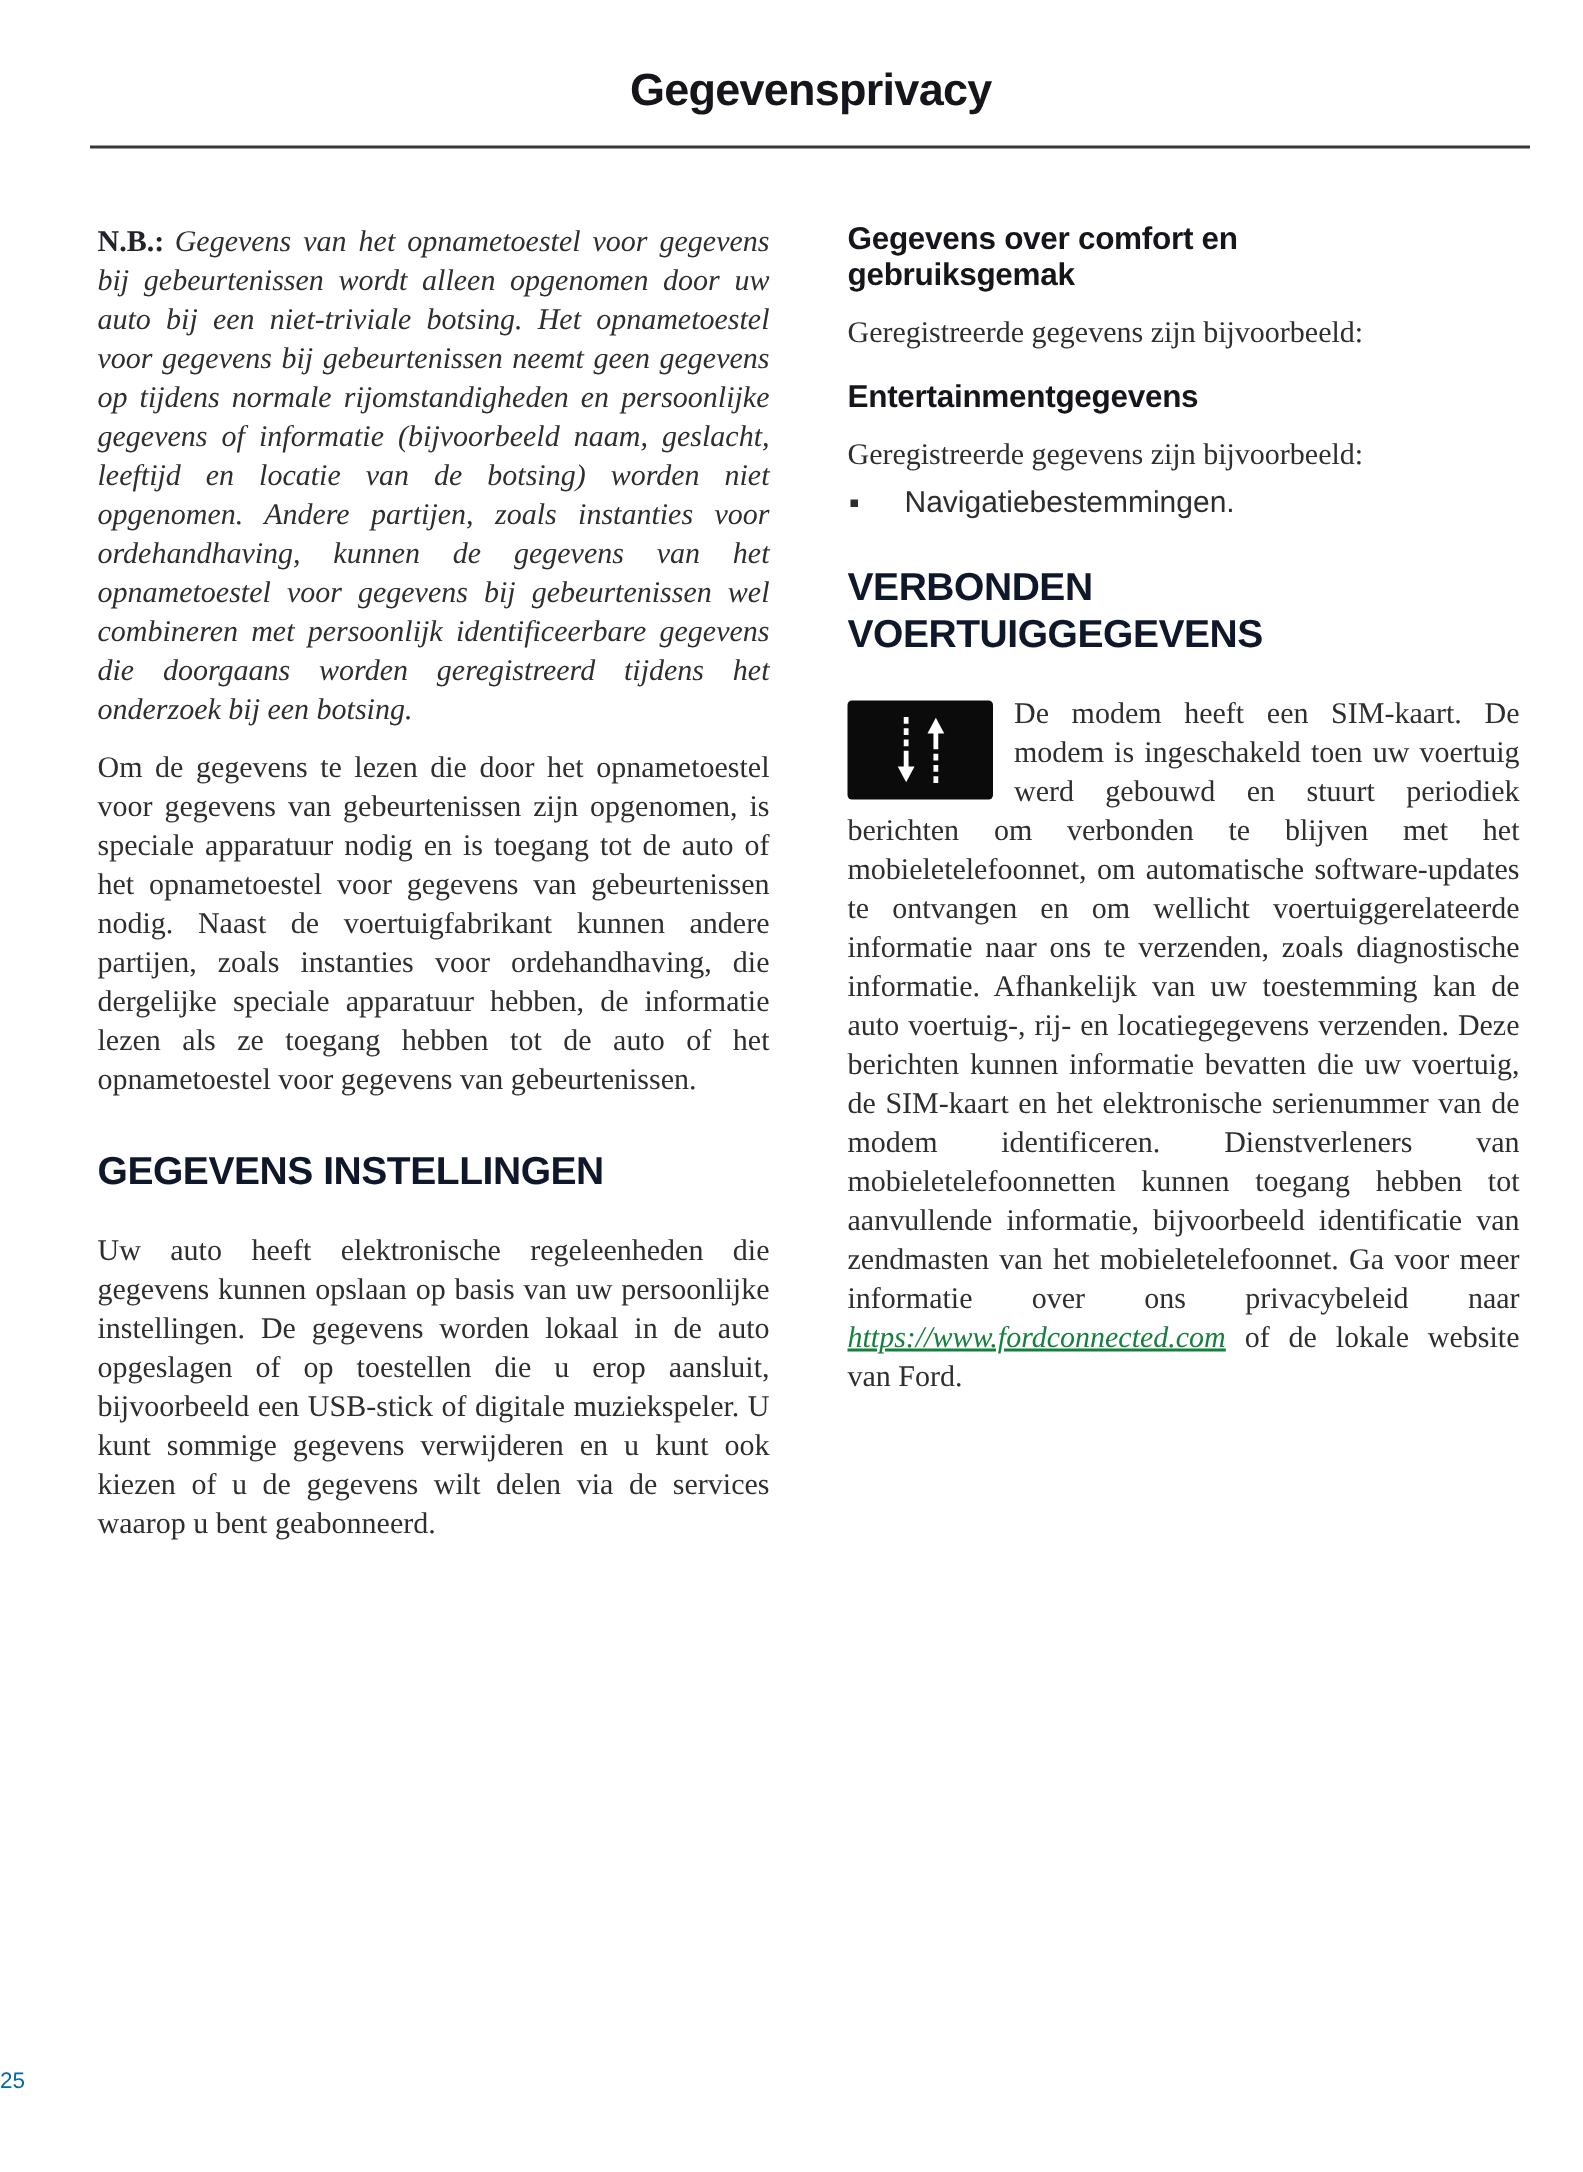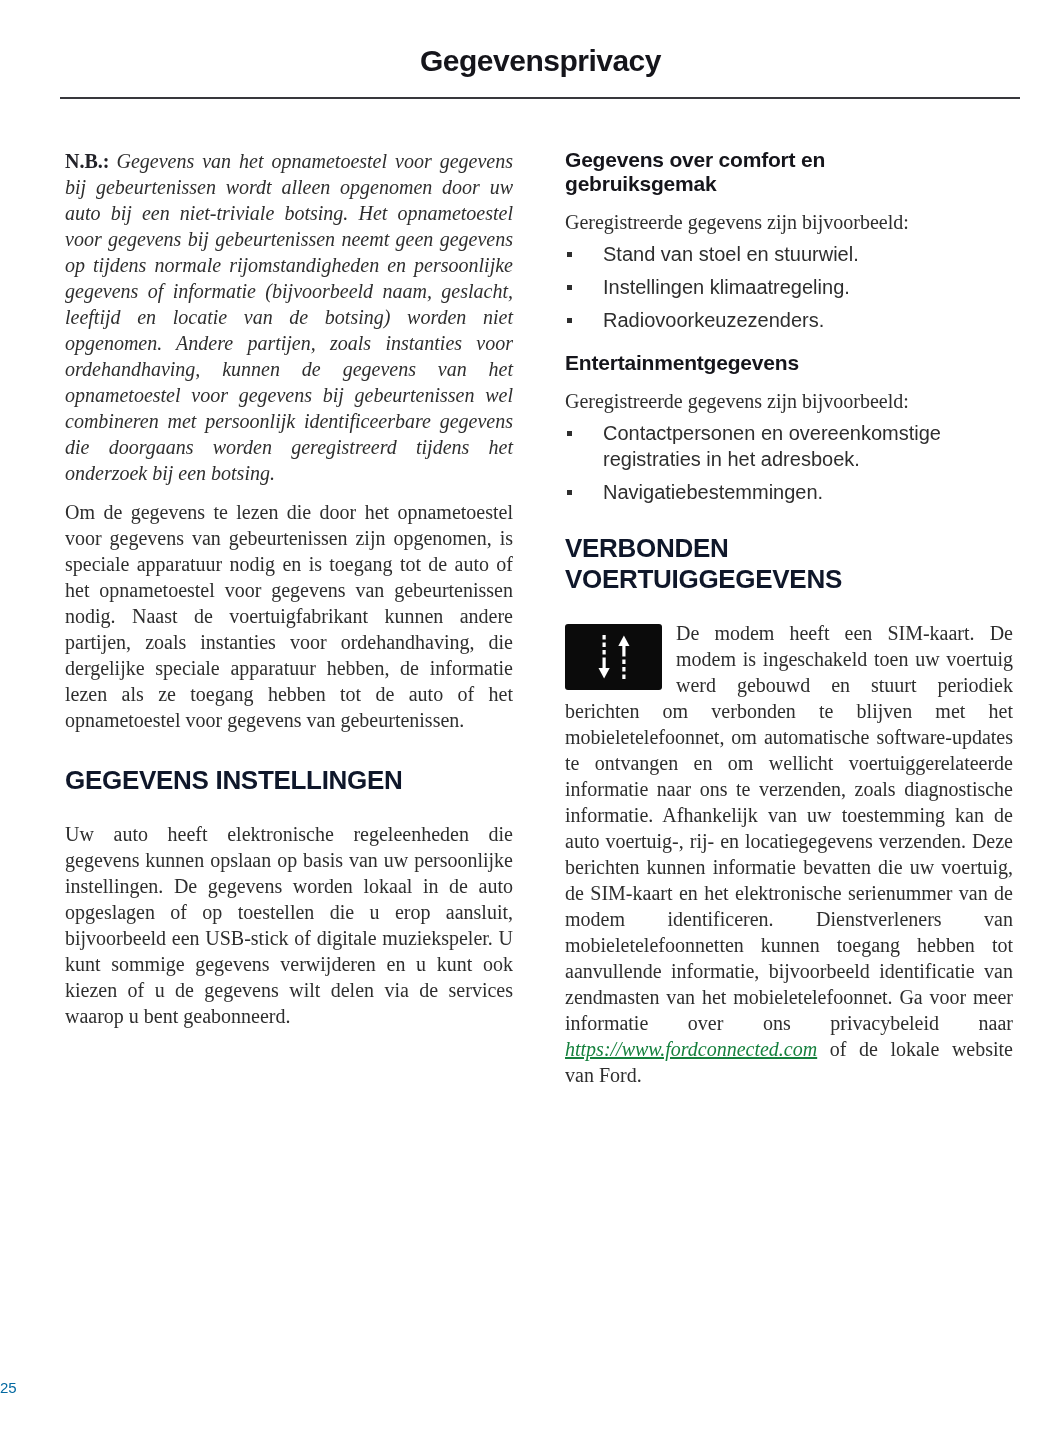--- a/index.html
+++ b/index.html
@@ -93,43 +93,25 @@
       <h2 class="section-heading">GEGEVENS INSTELLINGEN</h2>
 
       <p>Uw auto heeft elektronische regeleenheden die gegevens kunnen opslaan op basis van uw persoonlijke instellingen. De gegevens worden lokaal in de auto opgeslagen of op toestellen die u erop aansluit, bijvoorbeeld een USB-stick of digitale muziekspeler. U kunt sommige gegevens verwijderen en u kunt ook kiezen of u de gegevens wilt delen via de services waarop u bent geabonneerd.</p>
     </div>
 
     <div class="col">
 
       <h3 class="sub-heading narrow">Gegevens over comfort en gebruiksgemak</h3>
       <p class="intro">Geregistreerde gegevens zijn bijvoorbeeld:</p>
 
-      <div class="blist">
-        <div class="li">
-          <span class="dot-cell"><span class="dot"></span></span>
-          <span class="li-text">Stand van stoel en stuurwiel.</span>
-        </div>
-        <div class="li">
-          <span class="dot-cell"><span class="dot"></span></span>
-          <span class="li-text">Instellingen klimaatregeling.</span>
-        </div>
-        <div class="li">
-          <span class="dot-cell"><span class="dot"></span></span>
-          <span class="li-text">Radiovoorkeuzezenders.</span>
-        </div>
-      </div>
 
       <h3 class="sub-heading spaced">Entertainmentgegevens</h3>
       <p class="intro">Geregistreerde gegevens zijn bijvoorbeeld:</p>
 
       <div class="blist">
-        <div class="li">
-          <span class="dot-cell"><span class="dot"></span></span>
-          <span class="li-text">Contactpersonen en overeenkomstige registraties in het adresboek.</span>
-        </div>
         <div class="li">
           <span class="dot-cell"><span class="dot"></span></span>
           <span class="li-text">Navigatiebestemmingen.</span>
         </div>
       </div>
 
       <h2 class="section-heading narrow">VERBONDEN VOERTUIGGEGEVENS</h2>
 
       <p class="modem-para"><span class="modem-icon">
             <svg width="60" height="50" viewBox="0 0 60 50" aria-hidden="true">

